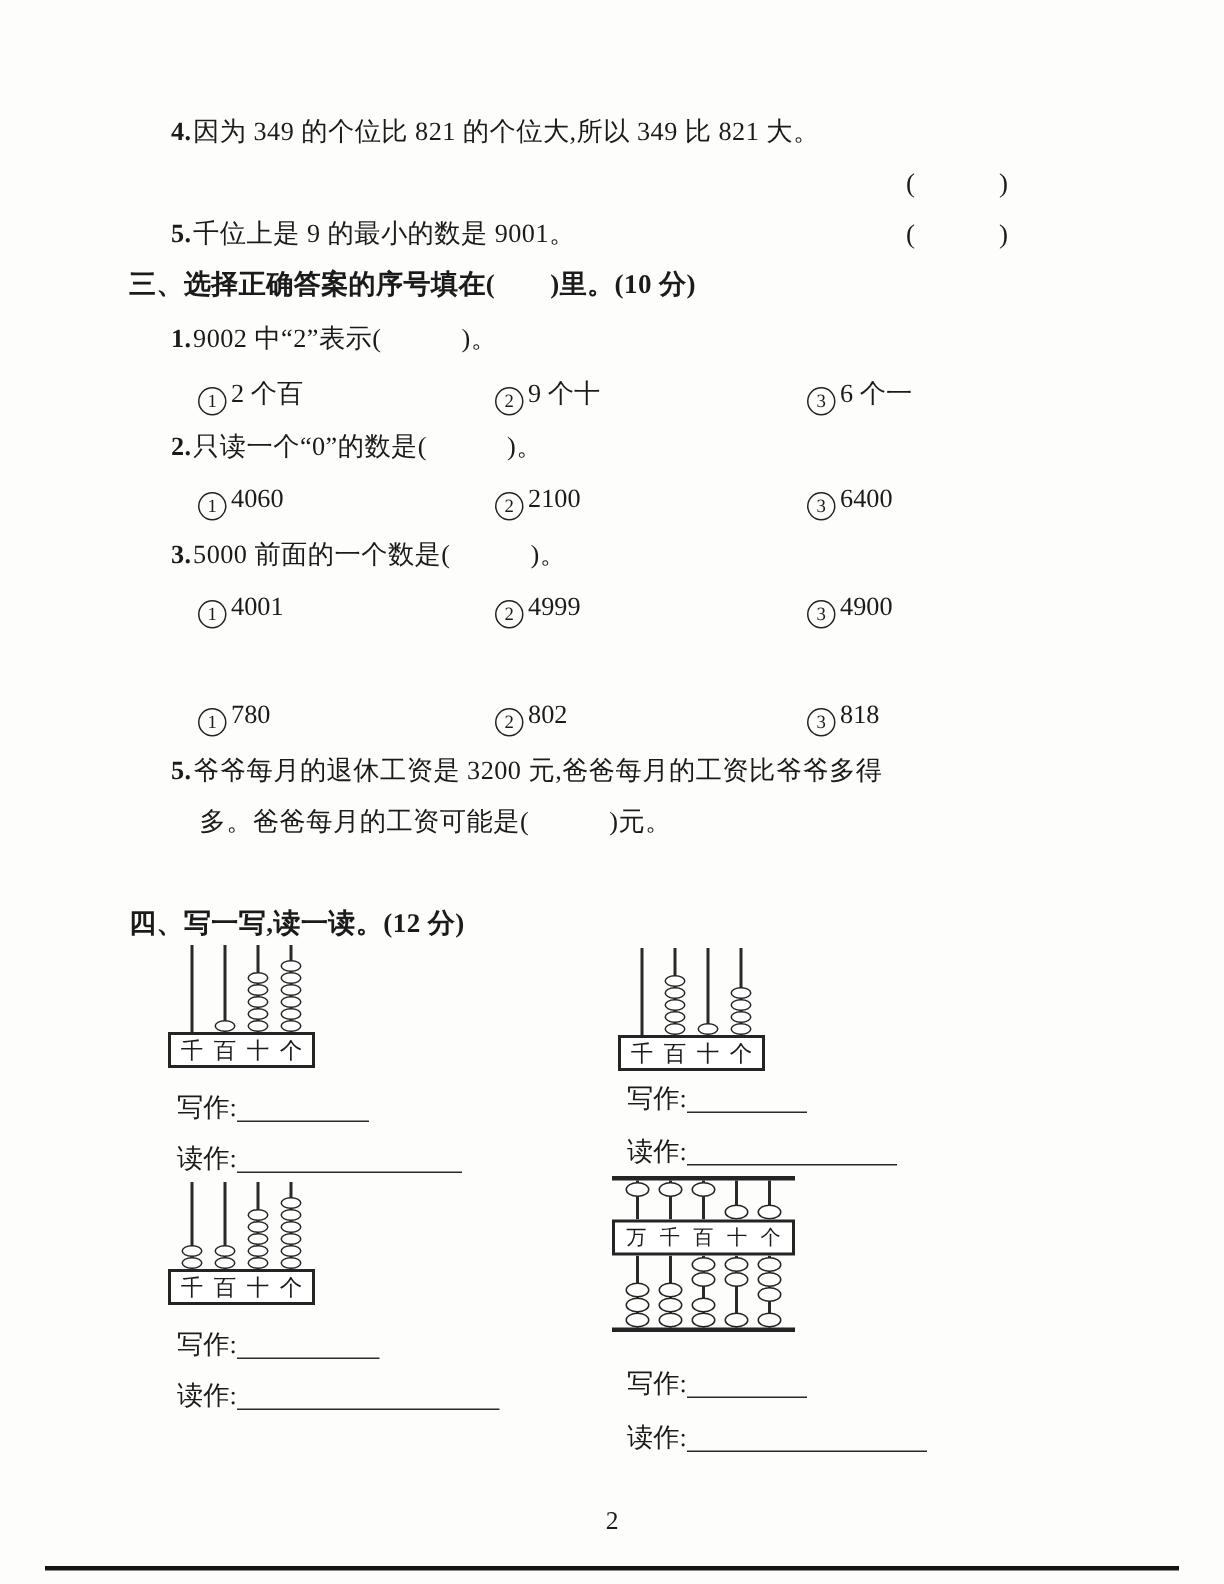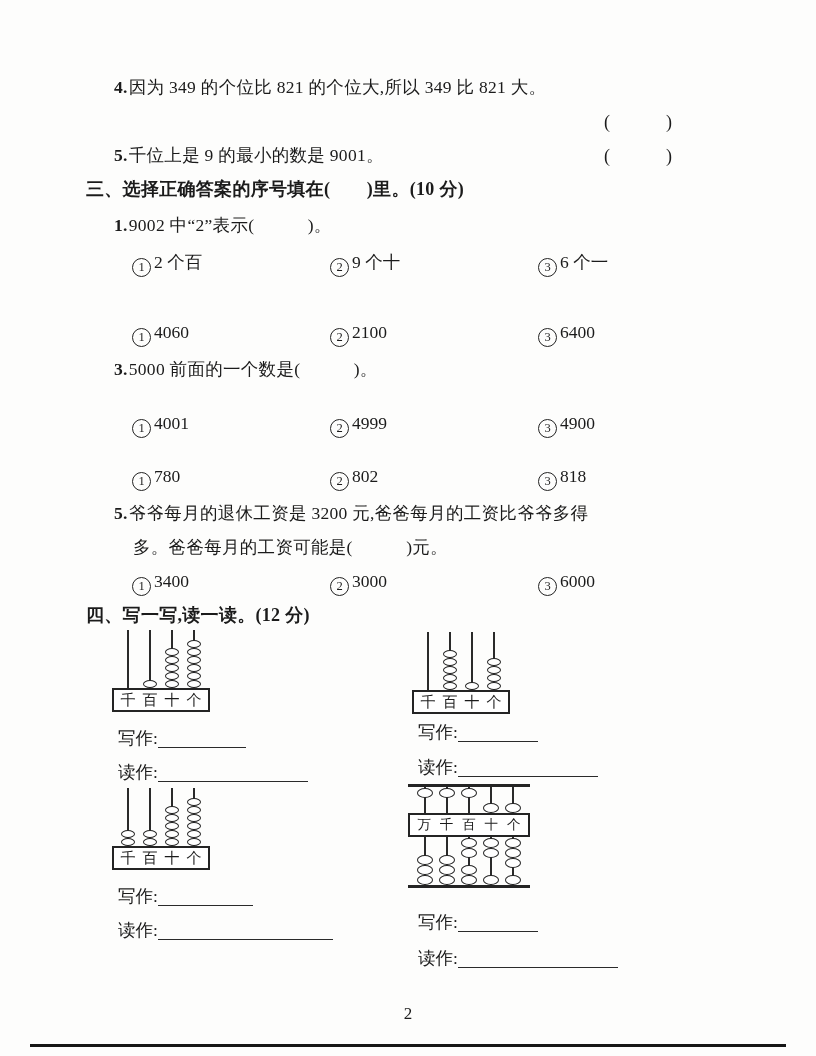--- a/index.html
+++ b/index.html
@@ -38,46 +38,42 @@
 
   <div class="line sec-title" style="left:86px;top:178px">三、选择正确答案的序号填在(　　)里。(10 分)</div>
 
   <div class="line" style="left:114px;top:214px"><b class="qnum">1.</b><span>9002 中“2”表示(　　　)。</span></div>
   <div class="optrow" style="top:250px">
     <span class="opt" style="left:0"><span class="circ">1</span><span>2 个百</span></span>
     <span class="opt" style="left:198px"><span class="circ">2</span><span>9 个十</span></span>
     <span class="opt" style="left:406px"><span class="circ">3</span><span>6 个一</span></span>
   </div>
 
+  <div class="line" style="left:114px;top:286px"><b class="qnum">2.</b><span>只读一个“0”的数是(　　　)。</span></div>
   <div class="optrow" style="top:322px">
     <span class="opt" style="left:0"><span class="circ">1</span><span>4060</span></span>
     <span class="opt" style="left:198px"><span class="circ">2</span><span>2100</span></span>
     <span class="opt" style="left:406px"><span class="circ">3</span><span>6400</span></span>
   </div>
 
   <div class="line" style="left:114px;top:358px"><b class="qnum">3.</b><span>5000 前面的一个数是(　　　)。</span></div>
-  <div class="optrow" style="top:413px">
+  <div class="optrow" style="top:394px">
     <span class="opt" style="left:0"><span class="circ">1</span><span>4001</span></span>
     <span class="opt" style="left:198px"><span class="circ">2</span><span>4999</span></span>
     <span class="opt" style="left:406px"><span class="circ">3</span><span>4900</span></span>
   </div>
 
   <div class="optrow" style="top:466px">
     <span class="opt" style="left:0"><span class="circ">1</span><span>780</span></span>
     <span class="opt" style="left:198px"><span class="circ">2</span><span>802</span></span>
     <span class="opt" style="left:406px"><span class="circ">3</span><span>818</span></span>
   </div>
 
   <div class="line" style="left:114px;top:502px"><b class="qnum">5.</b><span>爷爷每月的退休工资是 3200 元,爸爸每月的工资比爷爷多得</span></div>
   <div class="line" style="left:133px;top:536px">多。爸爸每月的工资可能是(　　　)元。</div>
-  <div class="optrow" style="top:571px">
-    <span class="opt" style="left:0"><span class="circ">1</span><span>3400</span></span>
-    <span class="opt" style="left:198px"><span class="circ">2</span><span>3000</span></span>
-    <span class="opt" style="left:406px"><span class="circ">3</span><span>6000</span></span>
-  </div>
 
   <div class="line sec-title" style="left:86px;top:604px">四、写一写,读一读。(12 分)</div>
 
   <div class="abacus" style="left: 112px; top: 630px; width: 98px; height: 82px;">
       <div class="ab-rod" style="left: 15px; top: 0px; height: 60px;"></div>
       <div class="ab-rod" style="left: 37px; top: 0px; height: 60px;"></div>
       <div class="ab-bead" style="left: 31px; top: 50px; width: 14px; height: 8px;"></div>
       <div class="ab-rod" style="left: 59px; top: 0px; height: 60px;"></div>
       <div class="ab-bead" style="left: 53px; top: 50px; width: 14px; height: 8px;"></div>
       <div class="ab-bead" style="left: 53px; top: 42px; width: 14px; height: 8px;"></div>

